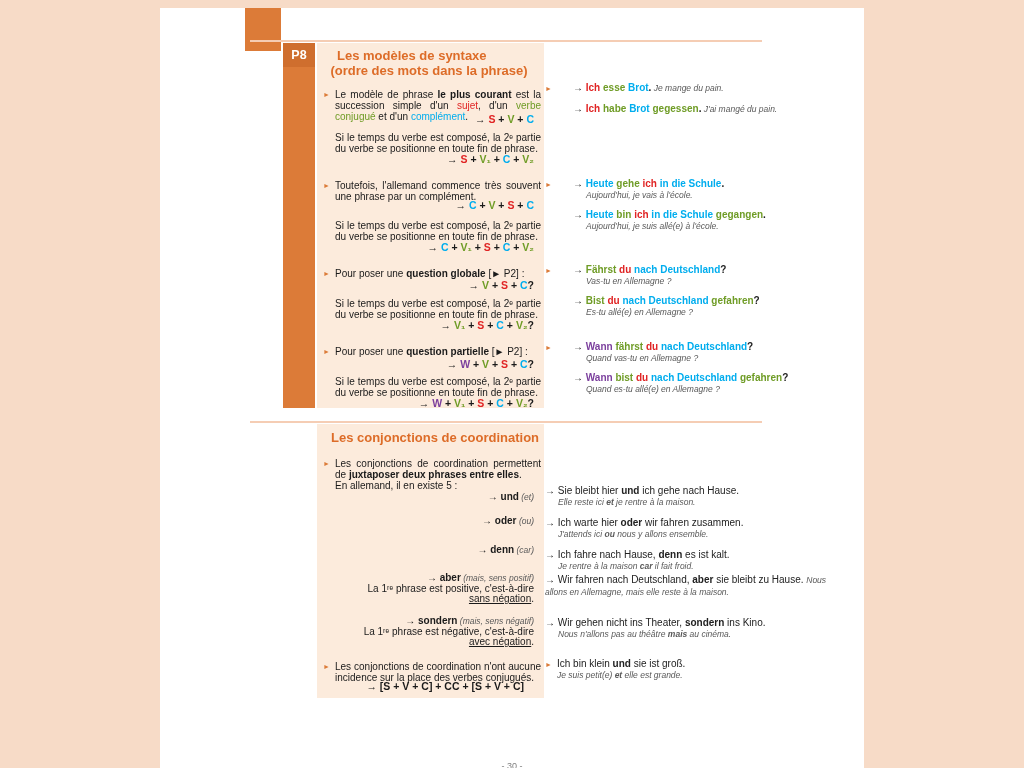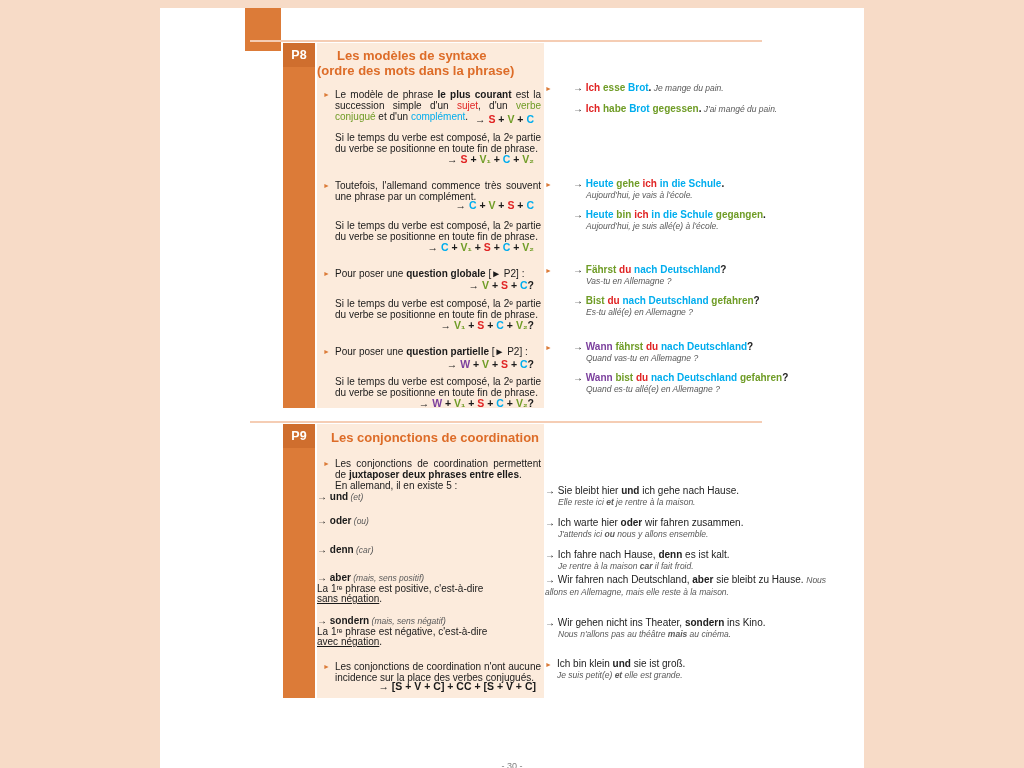--- a/index.html
+++ b/index.html
@@ -13,27 +13,27 @@
   .stage{position:relative;width:1024px;height:768px;background:var(--outer);
          font-family:"Liberation Sans",sans-serif;color:var(--ink);overflow:hidden}
   .page{position:absolute;left:160px;top:8px;width:704px;height:768px;background:#ffffff}
   .tab{position:absolute;left:85px;top:0;width:36px;height:43px;background:var(--orange)}
   .rule{position:absolute;left:90px;width:512px;height:2px;background:var(--rulec)}
   .spine{position:absolute;left:123px;width:32px;background:var(--orange)}
   .spine-label{height:24px;background:var(--orangeDark);color:#fff;font-weight:700;
                font-size:12.5px;display:flex;align-items:center;justify-content:center}
   .leftcol{position:absolute;left:157px;width:227px;background:var(--peach)}
   .title1{color:var(--torange);font-weight:700;font-size:13px;line-height:15px;margin:5px 2px 0 20px}
-  .title2{color:var(--torange);font-weight:700;font-size:13px;line-height:15px;text-align:left;margin:0 3px 0 0}
+  .title2{color:var(--torange);font-weight:700;font-size:13px;line-height:15px;text-align:center;margin:0 3px 0 0}
   .titleS{color:var(--torange);font-weight:700;font-size:13px;line-height:15px;margin:6px 2px 0 14px}
   .lb{position:absolute;left:0;width:100%}
   .para{margin:1px 3px 0 18px;font-size:10px;line-height:11px;text-align:justify}
   .bullet{position:absolute;left:6px;top:1px;color:var(--orange);font-size:7px;line-height:11px}
   .formula{text-align:right;padding-right:10px;font-weight:700;font-size:10.5px;line-height:11px}
-  .conj{text-align:left;padding-right:10px;font-size:10px;line-height:10.5px}
+  .conj{text-align:right;padding-right:10px;font-size:10px;line-height:10.5px}
   .rgroup{position:absolute;left:385px;width:280px;padding-left:28px}
   .marker{position:absolute;left:0;top:1px;color:var(--orange);font-size:7px;line-height:11px}
   .ritem{margin-bottom:9px}
   .de8{font-weight:700;font-size:10px;line-height:11px;color:#222}
   .rfr{font-style:italic;color:var(--frc);font-size:8.5px;line-height:10px;margin-left:13px;margin-top:1px}
   .rex{position:absolute;left:385px;width:282px}
   .rex.with-marker{padding-left:12px}
   .de9{font-size:10px;line-height:11px;color:#222}
   .rex .rfr{margin-left:13px}
   .rex .rfr.noindent{margin-left:0}
@@ -151,23 +151,20 @@
         <div class="rfr">Quand vas-tu en Allemagne ?</div>
       </div>
       <div class="ritem">
         <div class="de8"><span class="k-n">→ </span><span class="k-w">Wann</span><span class="k-v"> bist</span><span class="k-s"> du</span><span class="k-c"> nach Deutschland</span><span class="k-v"> gefahren</span><span>?</span></div>
         <div class="rfr">Quand es-tu allé(e) en Allemagne ?</div>
       </div>
     </div>
 
     <div class="rule" style="top:413px"></div>
 
-    <div class="spine" style="top:416px;height:274px">
-      <div class="spine-label">P9</div>
-    </div>
 
     <div class="leftcol" style="top:416px;height:274px">
       <div class="titleS">Les conjonctions de coordination</div>
 
       <div class="lb" style="top:33px">
         <span class="bullet">►</span>
         <div class="para"><span>Les conjonctions de coordination permettent de </span><span class="k-b">juxtaposer deux phrases entre elles</span><span>.</span><br><span>En allemand, il en existe 5 :</span></div>
       </div>
 
       <div class="lb conj" style="top:68px"><span class="k-n">→ </span><span class="k-b">und</span><span class="k-fri"> (et)</span></div>
@@ -183,21 +180,21 @@
       <div class="lb conj" style="top:192px">
         <div><span class="k-n">→ </span><span class="k-b">sondern</span><span class="k-fri"> (mais, sens négatif)</span></div>
         <div>La 1ʳᵉ phrase est négative, c'est-à-dire</div>
         <div><span class="k-u">avec négation</span><span>.</span></div>
       </div>
 
       <div class="lb" style="top:236px">
         <span class="bullet">►</span>
         <div class="para"><span>Les conjonctions de coordination n'ont aucune incidence sur la place des verbes conjugués.</span></div>
       </div>
-      <div class="lb formula" style="top:257px;padding-right:8px"><span class="k-n">→ </span><span>[S + V + C] + CC + [S + V + C]</span></div>
+      <div class="lb formula" style="top:257px;padding-right:20px"><span class="k-n">→ </span><span>[S + V + C] + CC + [S + V + C]</span></div>
     </div>
 
     <div class="rex" style="top:477px">
       <div class="de9"><span>→ Sie bleibt hier </span><span class="k-b">und</span><span> ich gehe nach Hause.</span></div>
       <div class="rfr"><span>Elle reste ici </span><span class="k-b">et</span><span> je rentre à la maison.</span></div>
     </div>
     <div class="rex" style="top:509px">
       <div class="de9"><span>→ Ich warte hier </span><span class="k-b">oder</span><span> wir fahren zusammen.</span></div>
       <div class="rfr"><span>J'attends ici </span><span class="k-b">ou</span><span> nous y allons ensemble.</span></div>
     </div>

